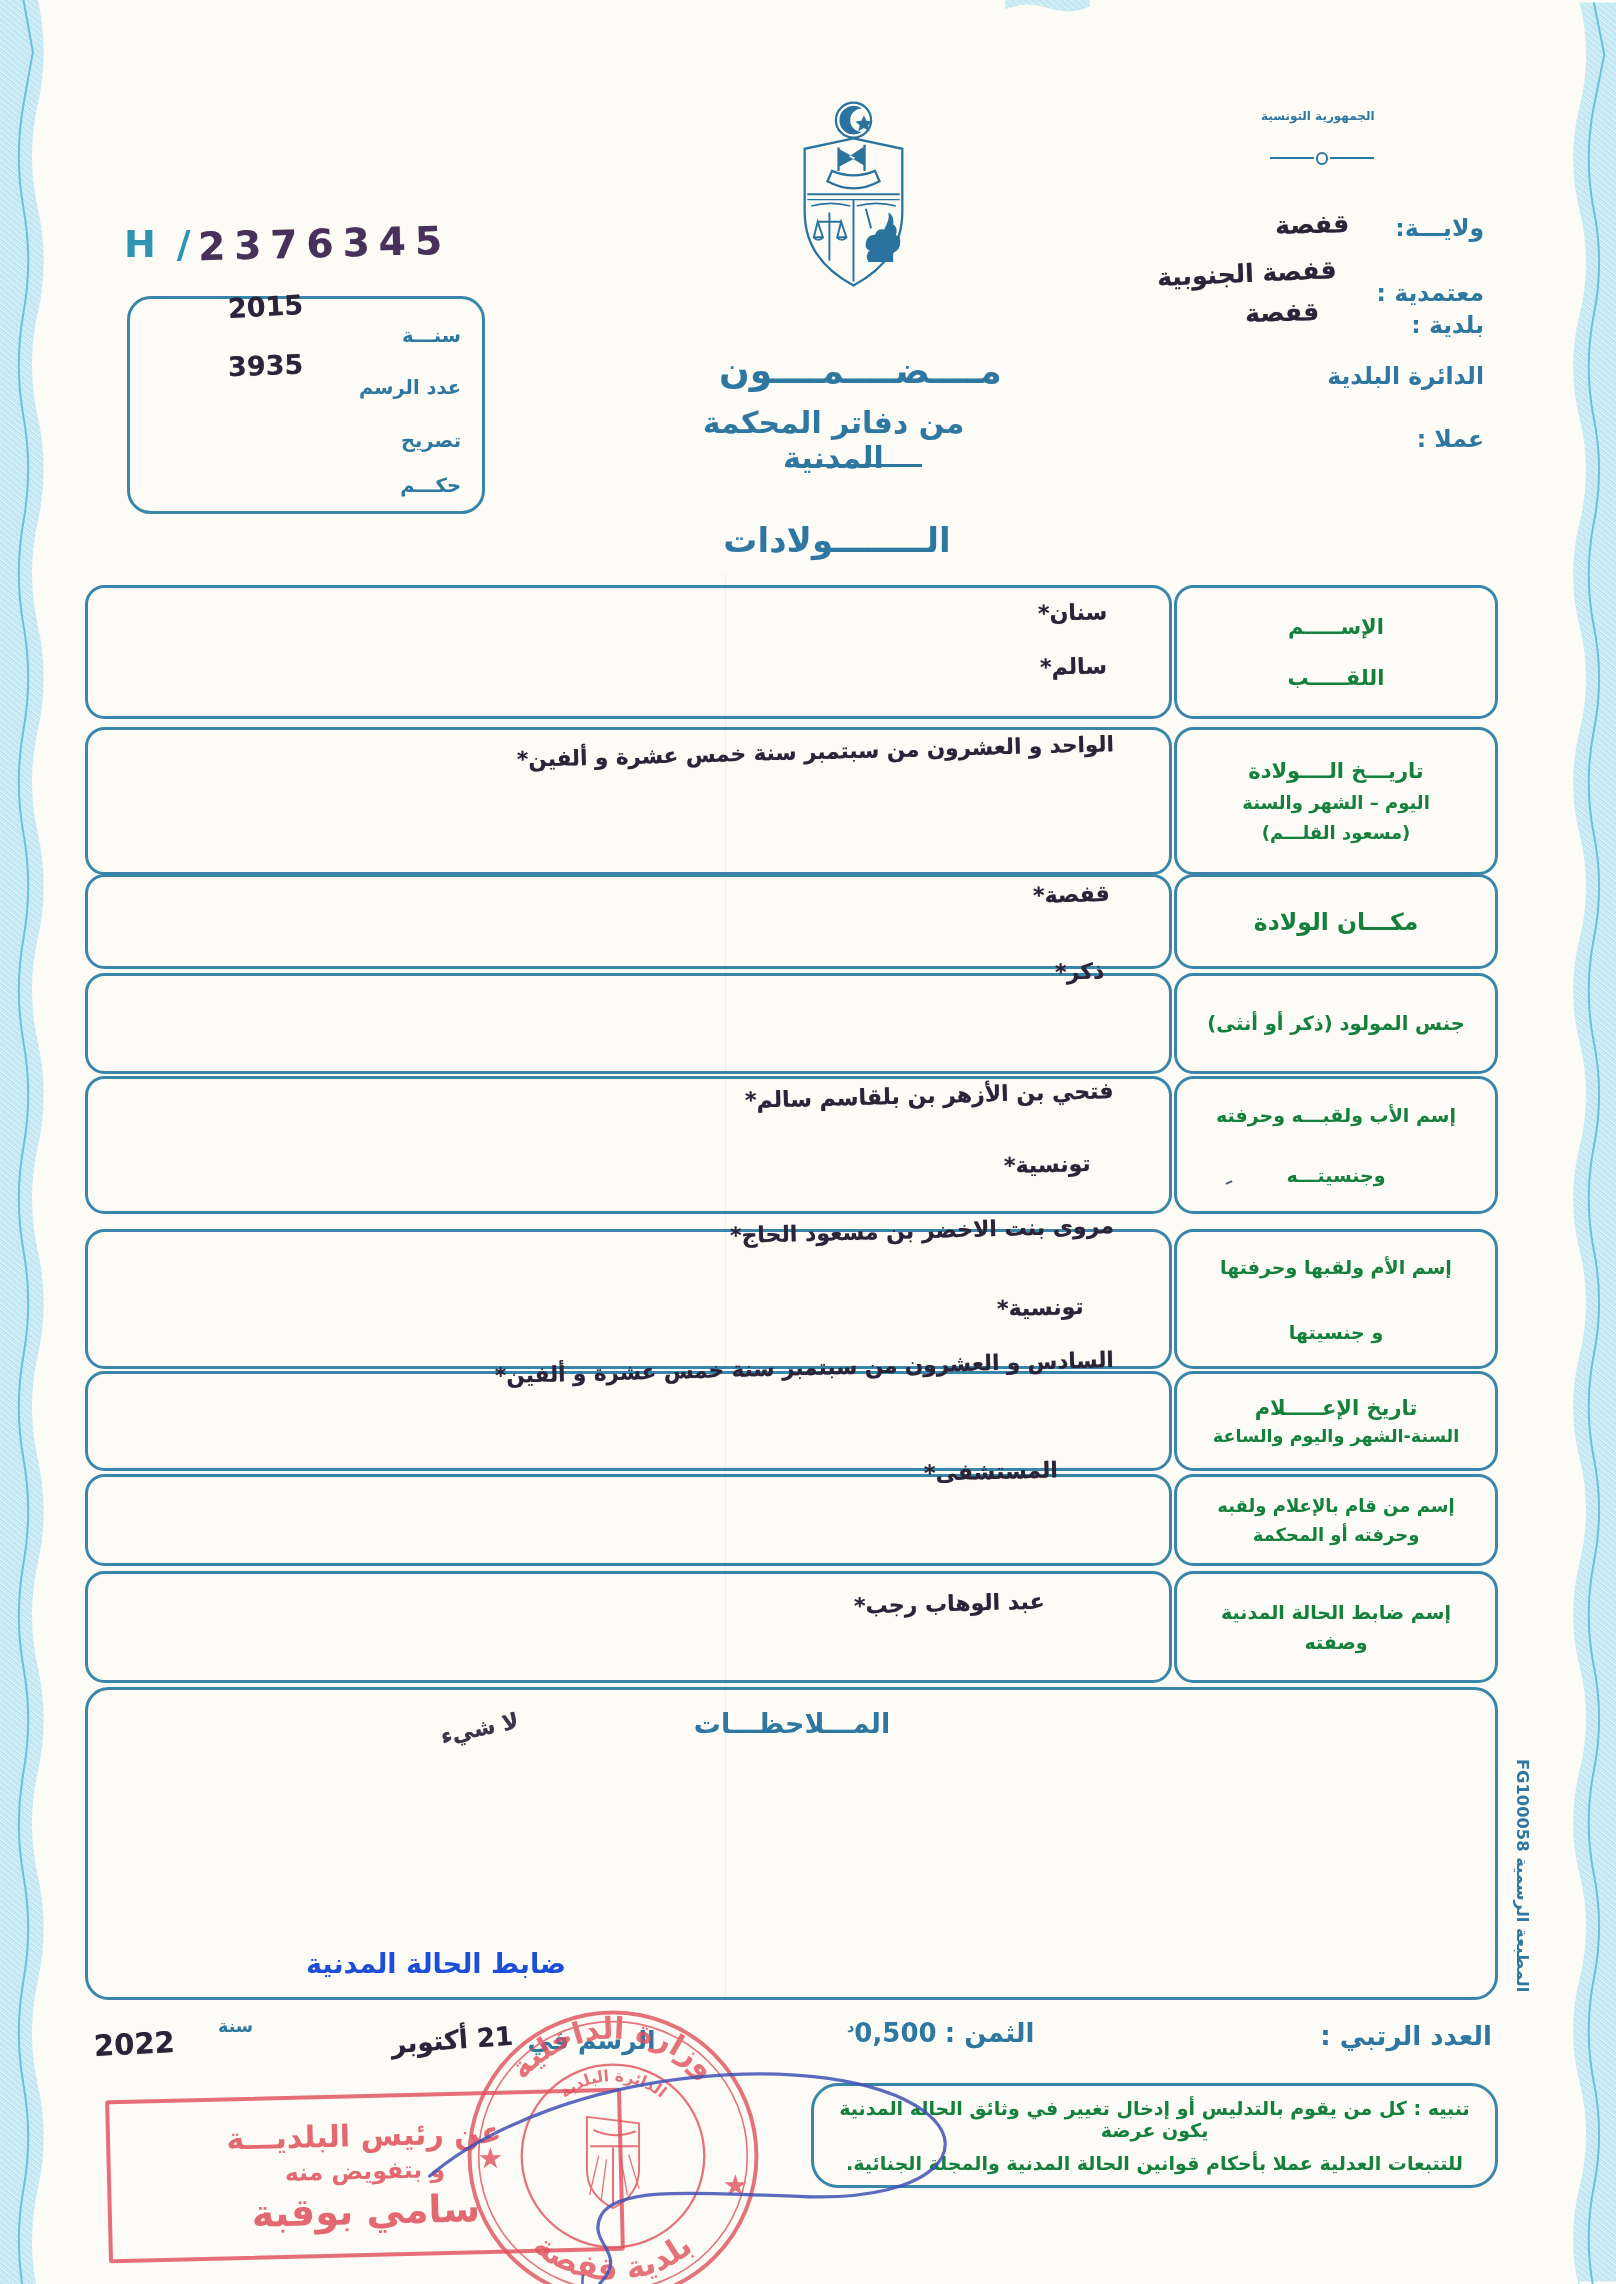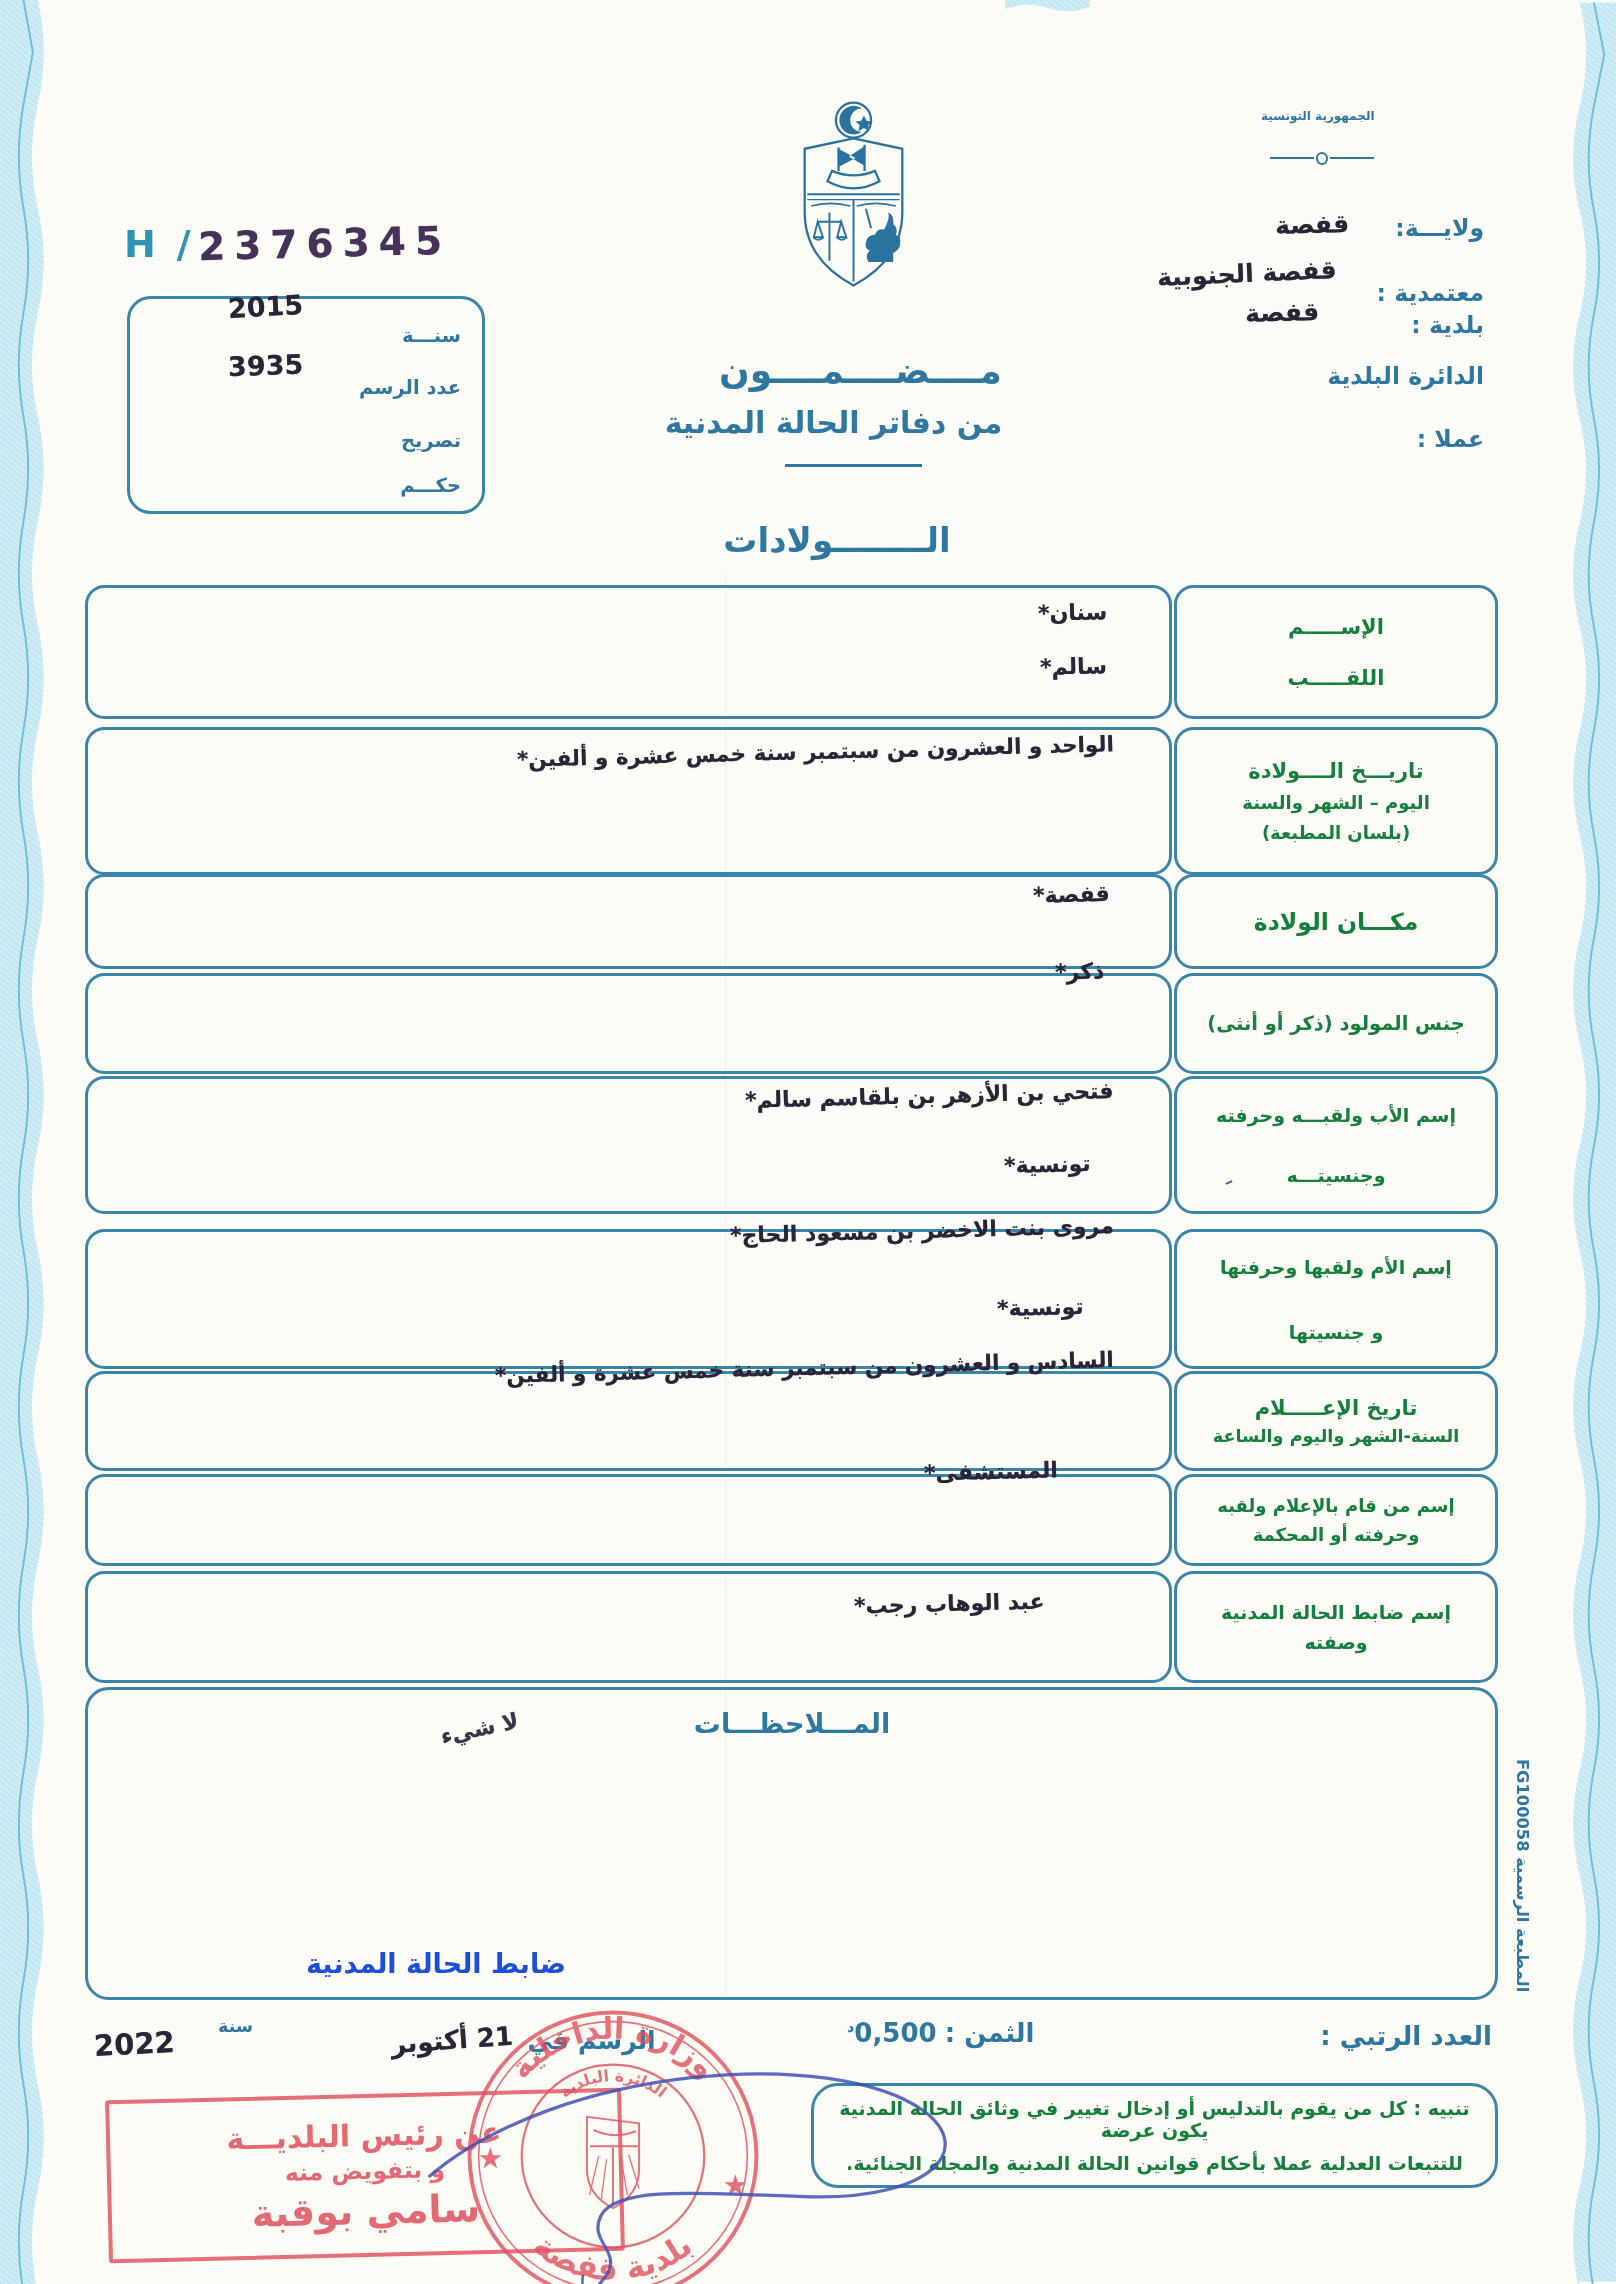--- a/index.html
+++ b/index.html
@@ -103,21 +103,21 @@
         <path d="M48 176 V250 M30 190 H66"></path>
         <path d="M30 190 L24 214 H38 Z M66 190 L60 214 H74 Z"></path>
         <path d="M24 214 Q31 222 38 214 M60 214 Q67 222 74 214"></path>
       </g>
       <path d="M108 252 q-6 -10 2 -18 q-8 -2 -6 -12 q2 -12 14 -12 q4 -10 14 -8 q10 -18 6 -26 q10 4 8 18 q8 6 4 16 l6 4 q4 18 -10 24 l0 14 z" fill="#2a739e" stroke="none"></path>
       <path d="M112 200 L104 170" stroke-width="3"></path>
     </g>
   </svg>
 
   <div class="abs blue b rtl" style="left:704px;top:350px;width:313px;text-align:center;font-size:36px;">مــــضــــمــــون</div>
-  <div class="abs blue b rtl" style="left:651px;top:405px;width:365px;text-align:center;font-size:30px;">من دفاتر الحالة المدنية</div>
+  <div class="abs blue b rtl" style="left:651px;top:405px;width:365px;text-align:center;font-size:30px;">من دفاتر المحكمة المدنية</div>
   <div class="abs" style="left:785px;top:464px;width:137px;height:3.3px;background:#2d77a1;"></div>
   <div class="abs blue b rtl" style="left:700px;top:520px;width:274px;text-align:center;font-size:34px;">الــــــــولادات</div>
 
   <div class="box" style="left:85px;top:585px;width:1081px;height:128px;">
     <div class="val stamp" style="right:62px;top:11.7px;">سنان*</div>
     <div class="val stamp" style="right:62px;top:66px;">سالم*</div>
   </div>
   <div class="box" style="left:1174px;top:585px;width:318px;height:128px;">
     <div class="lbox-inner" style="gap:27px;">
       <span class="lbl">الإســـــم</span>
@@ -125,21 +125,21 @@
     </div>
   </div>
 
   <div class="box" style="left:85px;top:727px;width:1081px;height:142px;">
     <div class="val stamp" style="right:55px;top:9px;font-size:21.5px;">الواحد و العشرون من سبتمبر سنة خمس عشرة و ألفين*</div>
   </div>
   <div class="box" style="left:1174px;top:727px;width:318px;height:142px;">
     <div class="lbox-inner" style="gap:9px;">
       <span class="lbl">تاريـــخ الــــولادة</span>
       <span class="lbl" style="font-size:18px;">اليوم – الشهر والسنة</span>
-      <span class="lbl" style="font-size:18px;">(بلسان المطبعة)</span>
+      <span class="lbl" style="font-size:18px;">(مسعود القلـــم)</span>
     </div>
   </div>
 
   <div class="box" style="left:85px;top:874px;width:1081px;height:89px;">
     <div class="val stamp" style="right:59px;top:5.2px;">قفصة*</div>
   </div>
   <div class="box" style="left:1174px;top:874px;width:318px;height:89px;">
     <div class="lbox-inner">
         <span class="lbl" style="font-size:23.5px;">مكـــان الولادة</span>
       </div>

